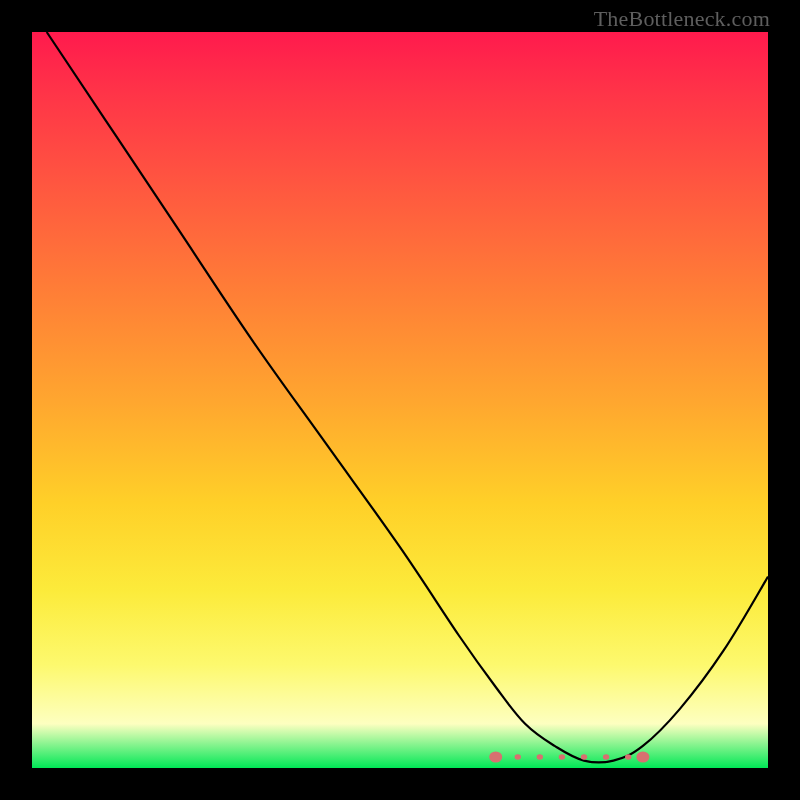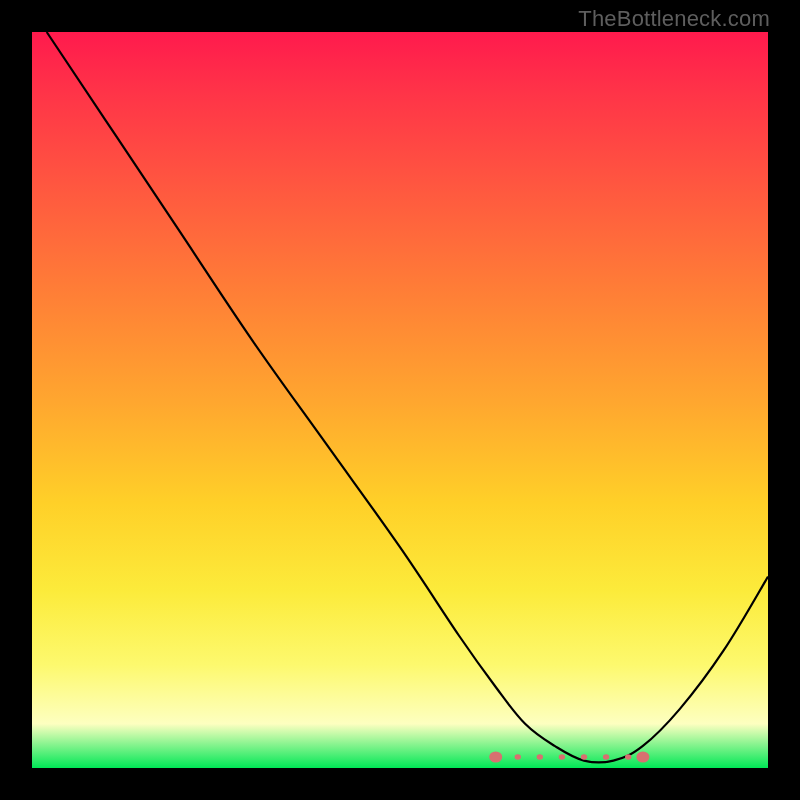--- a/index.html
+++ b/index.html
@@ -11,20 +11,21 @@
     overflow: hidden;
     font-family: Arial, Helvetica, sans-serif;
   }
   .frame {
     position: absolute;
     left: 0;
     top: 0;
     width: 800px;
     height: 800px;
     background: #000;
+    font-family: Liberation Serif, serif;
   }
   .plot-area {
     position: absolute;
     left: 32px;
     top: 32px;
     width: 736px;
     height: 736px;
     
     background: linear-gradient(to bottom,
       #ff1a4d 0%,

